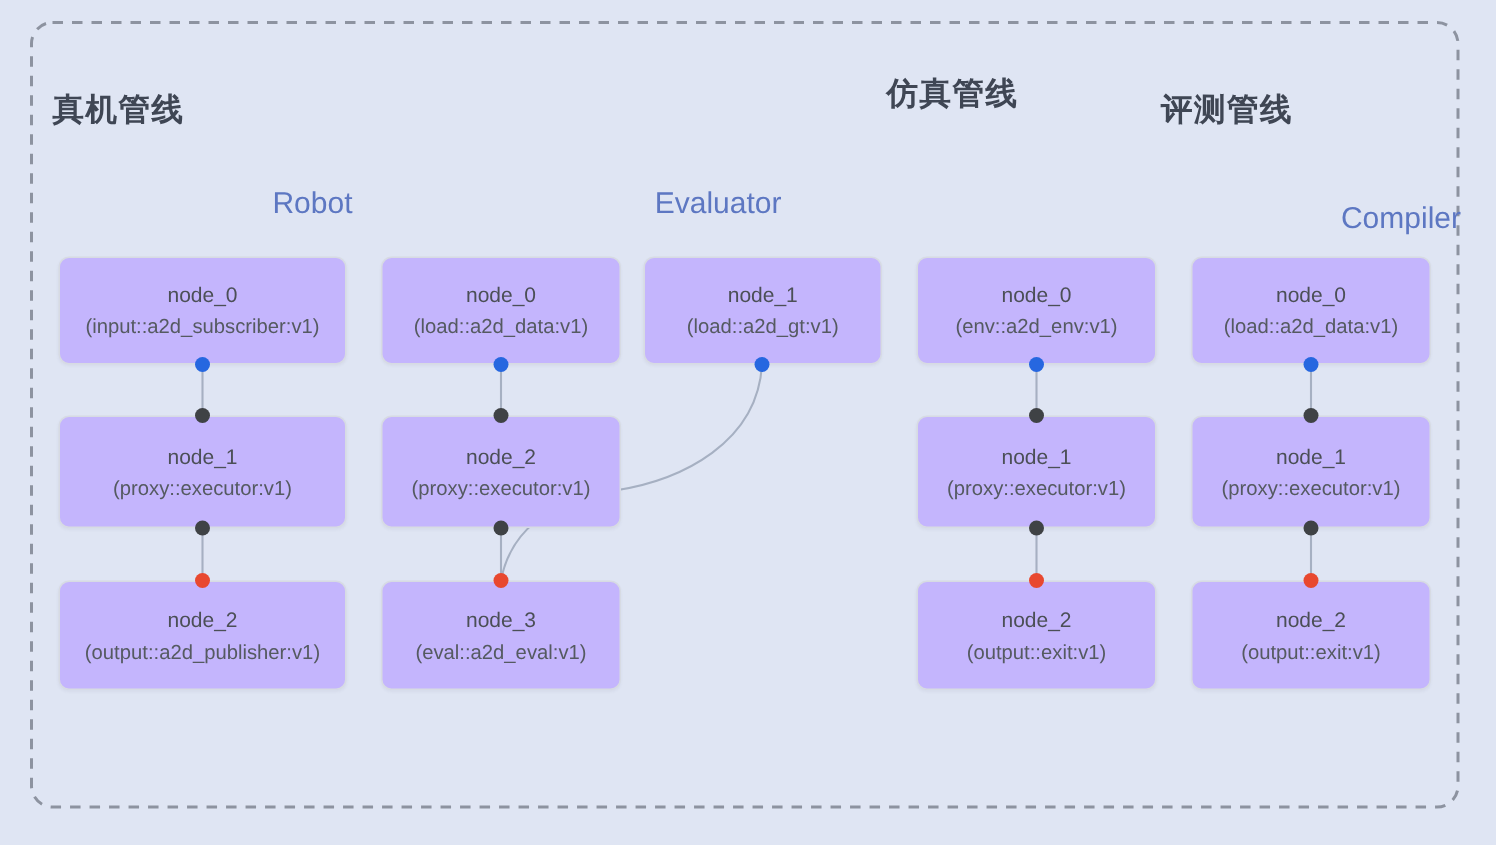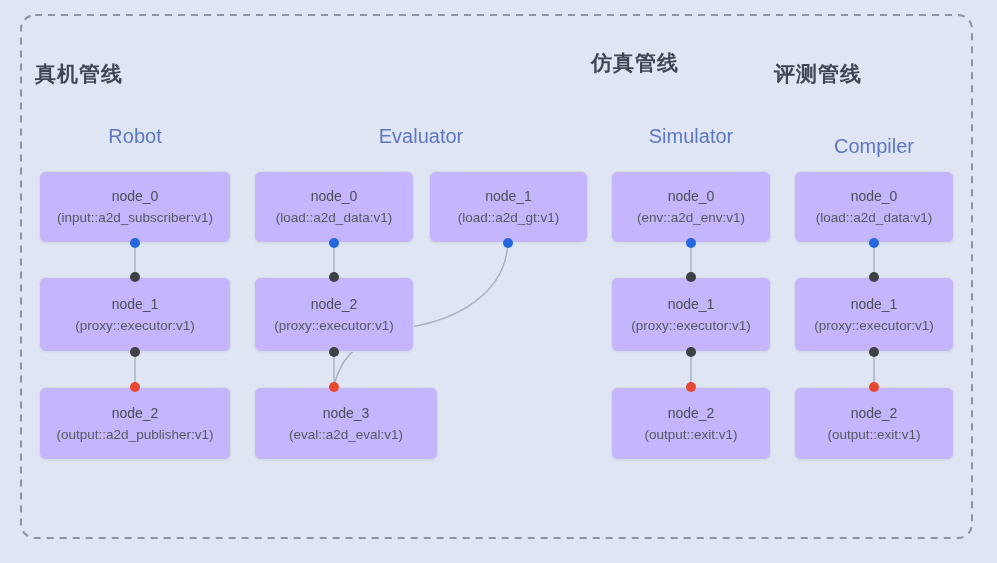--- a/index.html
+++ b/index.html
@@ -11,21 +11,21 @@
     overflow:hidden;
   }
   .canvas{position:absolute;left:0;top:0;width:997px;height:563px;}
   svg.edges{position:absolute;left:0;top:0;z-index:1;}
   .title-zh{
     position:absolute;width:200px;text-align:left;
     font-size:21px;font-weight:700;color:#3f4654;
     letter-spacing:1px;line-height:26px;z-index:2;
   }
   .title-en{
-    position:absolute;width:200px;text-align:center;
+    position:absolute;width:200px;text-align:right;
     font-size:20px;font-weight:400;color:#5d77c2;
     line-height:26px;z-index:2;
   }
   .node{
     position:absolute;z-index:2;
     background:#c4b5fd;
     border:1px solid #d7dbe3;
     border-radius:7px;
     box-shadow:0 1px 2px rgba(60,70,100,0.06);
     display:flex;flex-direction:column;
@@ -64,21 +64,20 @@
     <path d="M874 243 L874 277" stroke="#a6b0c2" stroke-width="1.4" fill="none"></path>
     <path d="M874 352 L874 387" stroke="#a6b0c2" stroke-width="1.4" fill="none"></path>
   </svg>
 
   <div class="title-zh" style="left:35px;top:61px">真机管线</div>
   <div class="title-zh" style="left:591px;top:50px">仿真管线</div>
   <div class="title-zh" style="left:774px;top:61px">评测管线</div>
 
   <div class="title-en" style="left:35px;top:123px">Robot</div>
   <div class="title-en" style="left:321px;top:123px">Evaluator</div>
-  <div class="title-en" style="left:591px;top:123px">Simulator</div>
   <div class="title-en" style="left:774px;top:133px">Compiler</div>
 
   <div class="node" style="left:39px;top:171px;width:192px;height:72px">
     <div class="node-name">node_0</div>
     <div class="node-type">(input::a2d_subscriber:v1)</div>
   </div>
   <div class="node" style="left:39px;top:277px;width:192px;height:75px">
     <div class="node-name">node_1</div>
     <div class="node-type">(proxy::executor:v1)</div>
   </div>
@@ -92,21 +91,21 @@
     <div class="node-type">(load::a2d_data:v1)</div>
   </div>
   <div class="node" style="left:429px;top:171px;width:159px;height:72px">
     <div class="node-name">node_1</div>
     <div class="node-type">(load::a2d_gt:v1)</div>
   </div>
   <div class="node" style="left:254px;top:277px;width:160px;height:75px">
     <div class="node-name">node_2</div>
     <div class="node-type">(proxy::executor:v1)</div>
   </div>
-  <div class="node" style="left:254px;top:387px;width:184px;height:73px">
+  <div class="node" style="left:254px;top:387px;width:160px;height:73px">
     <div class="node-name">node_3</div>
     <div class="node-type">(eval::a2d_eval:v1)</div>
   </div>
 
   <div class="node" style="left:611px;top:171px;width:160px;height:72px">
     <div class="node-name">node_0</div>
     <div class="node-type">(env::a2d_env:v1)</div>
   </div>
   <div class="node" style="left:611px;top:277px;width:160px;height:75px">
     <div class="node-name">node_1</div>

